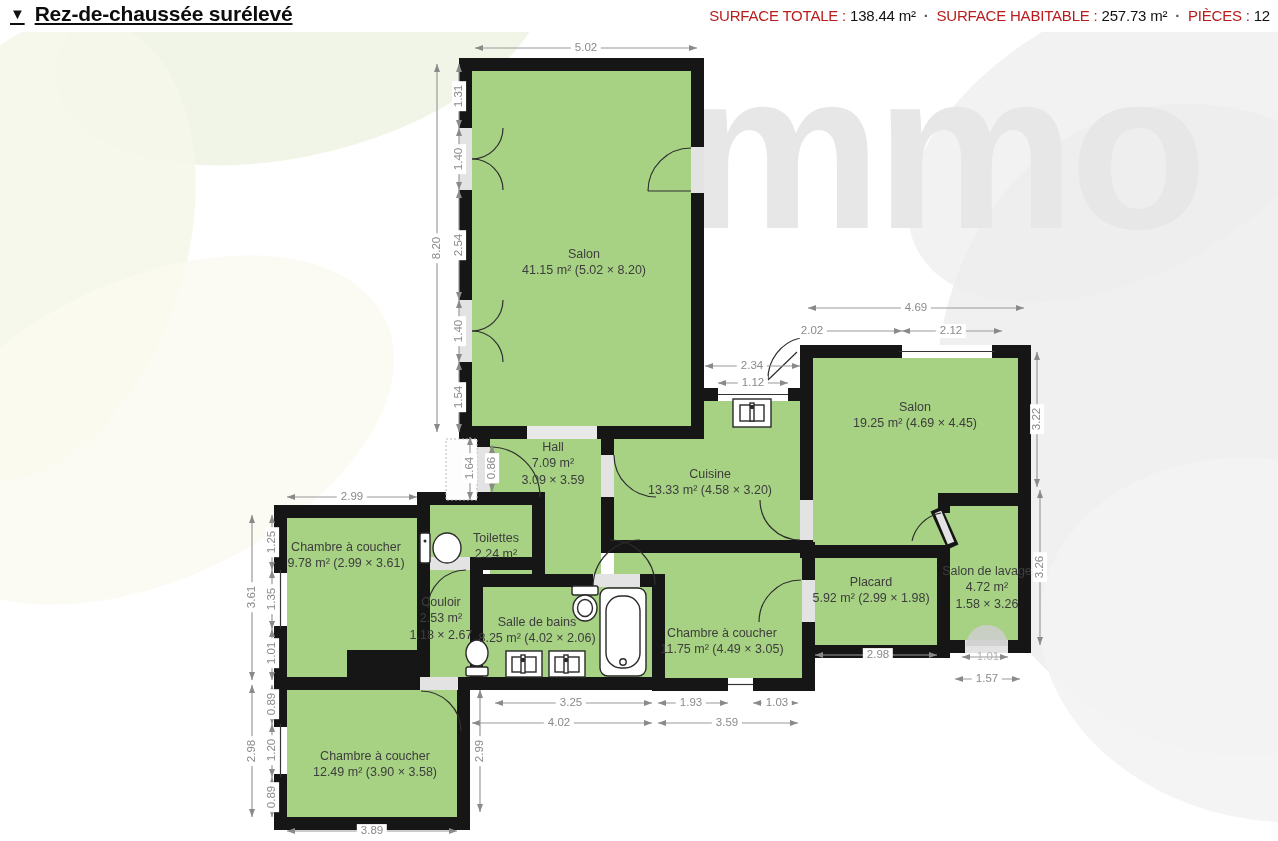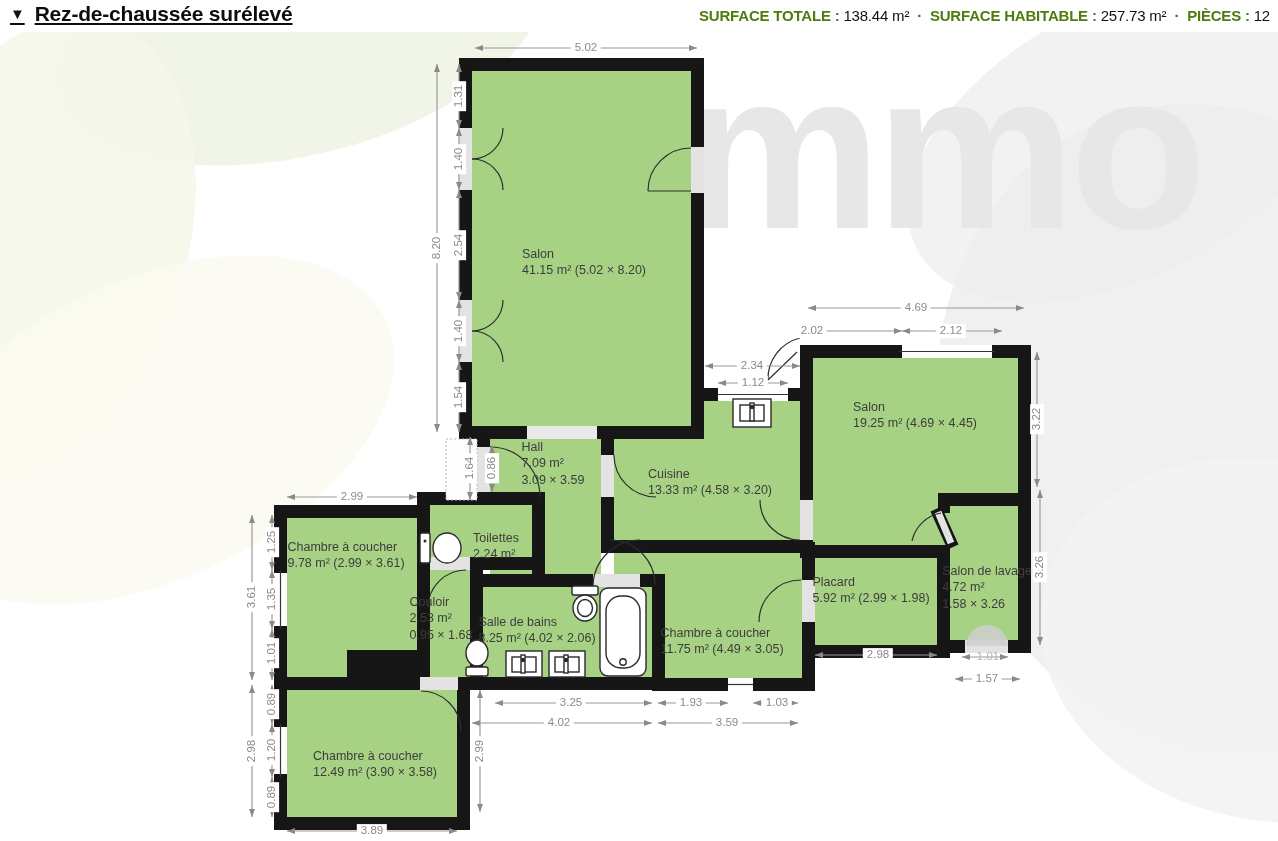--- a/index.html
+++ b/index.html
@@ -5,27 +5,27 @@
   html,body{margin:0;padding:0;background:#fff;}
   .stage{position:relative;width:1278px;height:841px;overflow:hidden;background:#fff;
          font-family:"Liberation Sans",sans-serif;}
   
   .hdr{position:absolute;left:0;top:0;width:1278px;height:32px;background:#fff;z-index:30;}
   .title{position:absolute;left:10px;top:2px;font-size:21px;font-weight:700;color:#0d0d0d;
          letter-spacing:-0.2px;white-space:nowrap;text-decoration:underline;}
   .title .tri{font-size:15px;margin-right:10px;position:relative;top:-2px;color:#111;}
   .stats{position:absolute;right:8px;top:7px;font-size:15px;white-space:nowrap;color:#4a4a4a;
          letter-spacing:-0.2px;}
-  .stats .sl{font-weight:700;color:#4d7c0f;margin-top:28px;}
+  .stats .sl{font-weight:400;color:#b91c1c;margin-top:28px;}
   .stats .sv{font-weight:400;color:#111;}
   .stats .sep{color:#545454;font-weight:700;margin:0 4px;}
   
   svg.plan{position:absolute;left:0;top:0;z-index:5;}
   
-  .room-label{position:absolute;transform:translate(-50%,-50%);z-index:20;
+  .room-label{position:absolute;transform:translate(-50%,-50%);text-align:center;z-index:20;
               color:#3d3d3d;font-size:12.5px;line-height:1.3;white-space:nowrap;}
   .dim{position:absolute;transform:translate(-50%,-50%);z-index:15;font-size:11.5px;
        color:#8a8a8a;background:#fff;padding:0 4px;white-space:nowrap;line-height:1.2;}
   .dim.v{transform:translate(-50%,-50%) rotate(-90deg);}
   .dim.faint{color:#b3b3b3;background:transparent;}
 </style>
 </head>
 <body>
 
 <div class="stage">
@@ -285,21 +285,21 @@
     <div>Toilettes</div>
     <div>2.24 m²</div>
   </div>
   <div class="room-label" style="left:346px;top:555px">
     <div>Chambre à coucher</div>
     <div>9.78 m² (2.99 × 3.61)</div>
   </div>
   <div class="room-label" style="left:441px;top:618px">
     <div>Couloir</div>
     <div>2.53 m²</div>
-    <div>0.95 × 1.68</div>
+    <div>1.18 × 2.67</div>
   </div>
   <div class="room-label" style="left:537px;top:630px">
     <div>Salle de bains</div>
     <div>8.25 m² (4.02 × 2.06)</div>
   </div>
   <div class="room-label" style="left:722px;top:641px">
     <div>Chambre à coucher</div>
     <div>11.75 m² (4.49 × 3.05)</div>
   </div>
   <div class="room-label" style="left:871px;top:590px">

